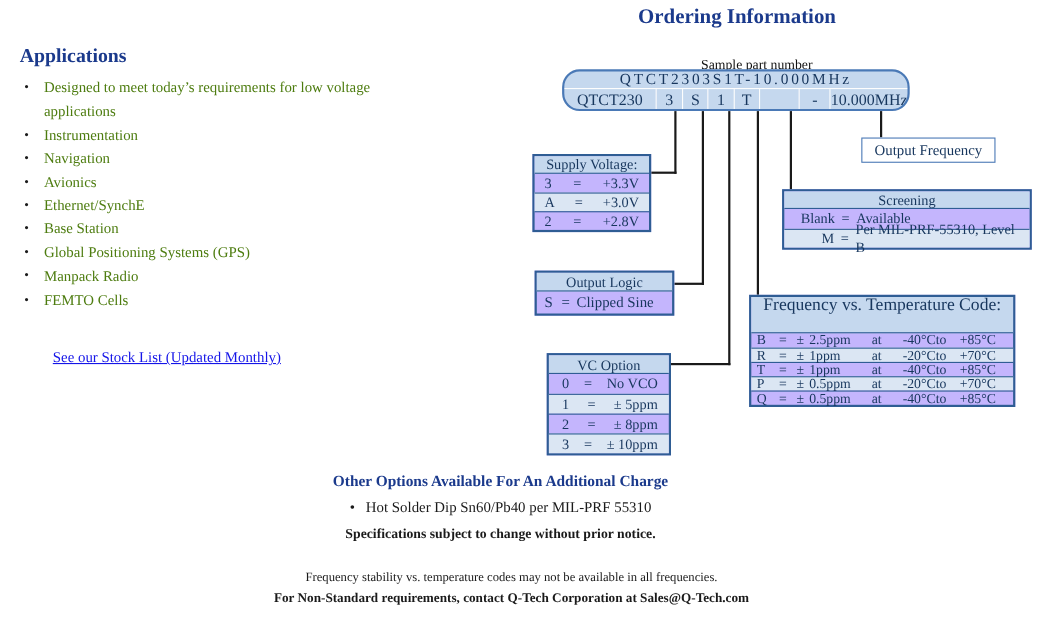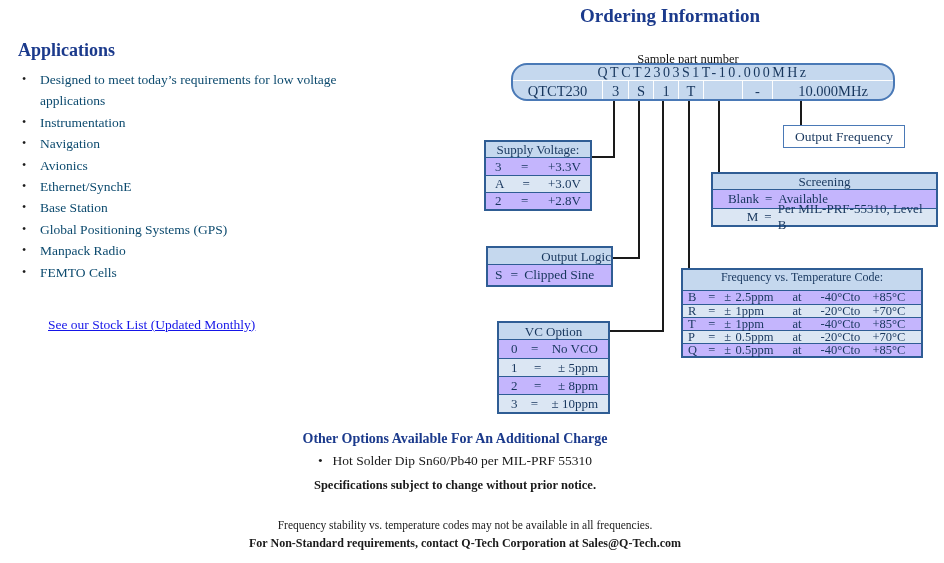--- a/index.html
+++ b/index.html
@@ -7,33 +7,33 @@
   #page {
     position:relative; width:944px; height:563px; background:#fff;
     font-family:"Liberation Serif", serif; overflow:hidden;
   }
   .abs { position:absolute; }
 
   
   .app-title { left:18px; top:40px; font-size:18px; font-weight:bold; color:#1b3a8c; }
   .app-list { left:20px; top:69px; width:372px; list-style:none; }
   .app-list li {
-    position:relative; padding-left:20px; font-size:13.5px; line-height:21.4px; color:#0c4a6e;
+    position:relative; padding-left:20px; font-size:13.5px; line-height:21.4px; color:#4d7c0f;
   }
   .app-list li::before {
     content:"•"; position:absolute; left:2px; top:0; font-size:12px; color:#1c1c1c;
   }
   .stock-link { left:48px; top:317px; font-size:13.5px; color:#1515e8; text-decoration:underline; cursor:pointer; }
 
   
   .ord-title { left:520px; top:5px; width:300px; text-align:center; font-size:19px; font-weight:bold; color:#1b3a8c; }
   .sample-label { left:588px; top:40px; width:200px; text-align:center; font-size:12.5px; color:#111;margin-top:12px; }
 
   .sample-box {
-    left:511px; top:63px; width:384px; height:38px;
+    left:511px; top:63px; width:316px; height:38px;
     background:#c5d8ee; border:2px solid #4a79b6; border-radius:16px; overflow:hidden;
     color:#17365d;
   }
   .sample-top {
     height:16px; display:flex; align-items:center; justify-content:center;
     font-size:14px; letter-spacing:2.5px; border-bottom:1.5px solid #fdfdfd;
   }
   .sample-bottom { display:flex; height:20.5px; font-size:14.5px; }
   .seg { display:flex; align-items:center; justify-content:center; height:100%; }
   .seg + .seg { border-left:1.5px solid #fdfdfd; }
@@ -65,36 +65,36 @@
   }
   .otable .trow { display:flex; align-items:center; font-size:13px; }
   .otable .trow + .trow { border-top:1px solid #2f5d94; }
   .otable .shade { background:#dbe6f3; }
 
   .t-supply { left:484px; top:140px; width:108px; }
   .t-supply .thead { height:16px; line-height:16px; }
   .t-supply .trow { height:17px; padding:0 9px; justify-content:space-between; }
 
   .t-logic { left:486px; top:246px; width:127px; }
-  .t-logic .thead { height:17px; line-height:17px;text-align:right; }
+  .t-logic .thead { height:17px; line-height:17px; }
   .t-logic .trow { height:20px; padding:0 7px; font-size:13.5px; }
   .t-logic .trow .eq { margin:0 6px 0 8px; }
 
   .t-vc { left:497px; top:321px; width:113px; }
   .t-vc .thead { height:17px; line-height:17px; }
   .t-vc .trow { height:18px; padding:0 10px 0 12px; justify-content:space-between; }
 
   .t-screen { left:711px; top:172px; width:227px; }
   .t-screen .thead { height:16px; line-height:16px; }
   .t-screen .trow { height:17.5px; padding:0 4px; font-size:13px; }
   .t-screen .code { width:42px; text-align:right; }
   .t-screen .eq { margin:0 6px; }
 
   .t-temp { left:681px; top:268px; width:242px; }
-  .t-temp .thead { height:21px; line-height:15px; font-size:12px; }
+  .t-temp .thead { height:33px; line-height:15px; font-size:16px; }
   .t-temp .trow { height:13px; font-size:12.5px; padding:0 5px; }
   .t-temp .c-code { width:16px; }
   .t-temp .c-eq { width:16px; text-align:center; }
   .t-temp .c-pm { width:16px; text-align:center; }
   .t-temp .c-val { width:50px; text-align:left; }
   .t-temp .c-at { width:24px; text-align:center; }
   .t-temp .c-t1 { width:42px; text-align:right; }
   .t-temp .c-to { width:22px; text-align:left; }
   .t-temp .c-t2 { width:44px; text-align:left; }
 

